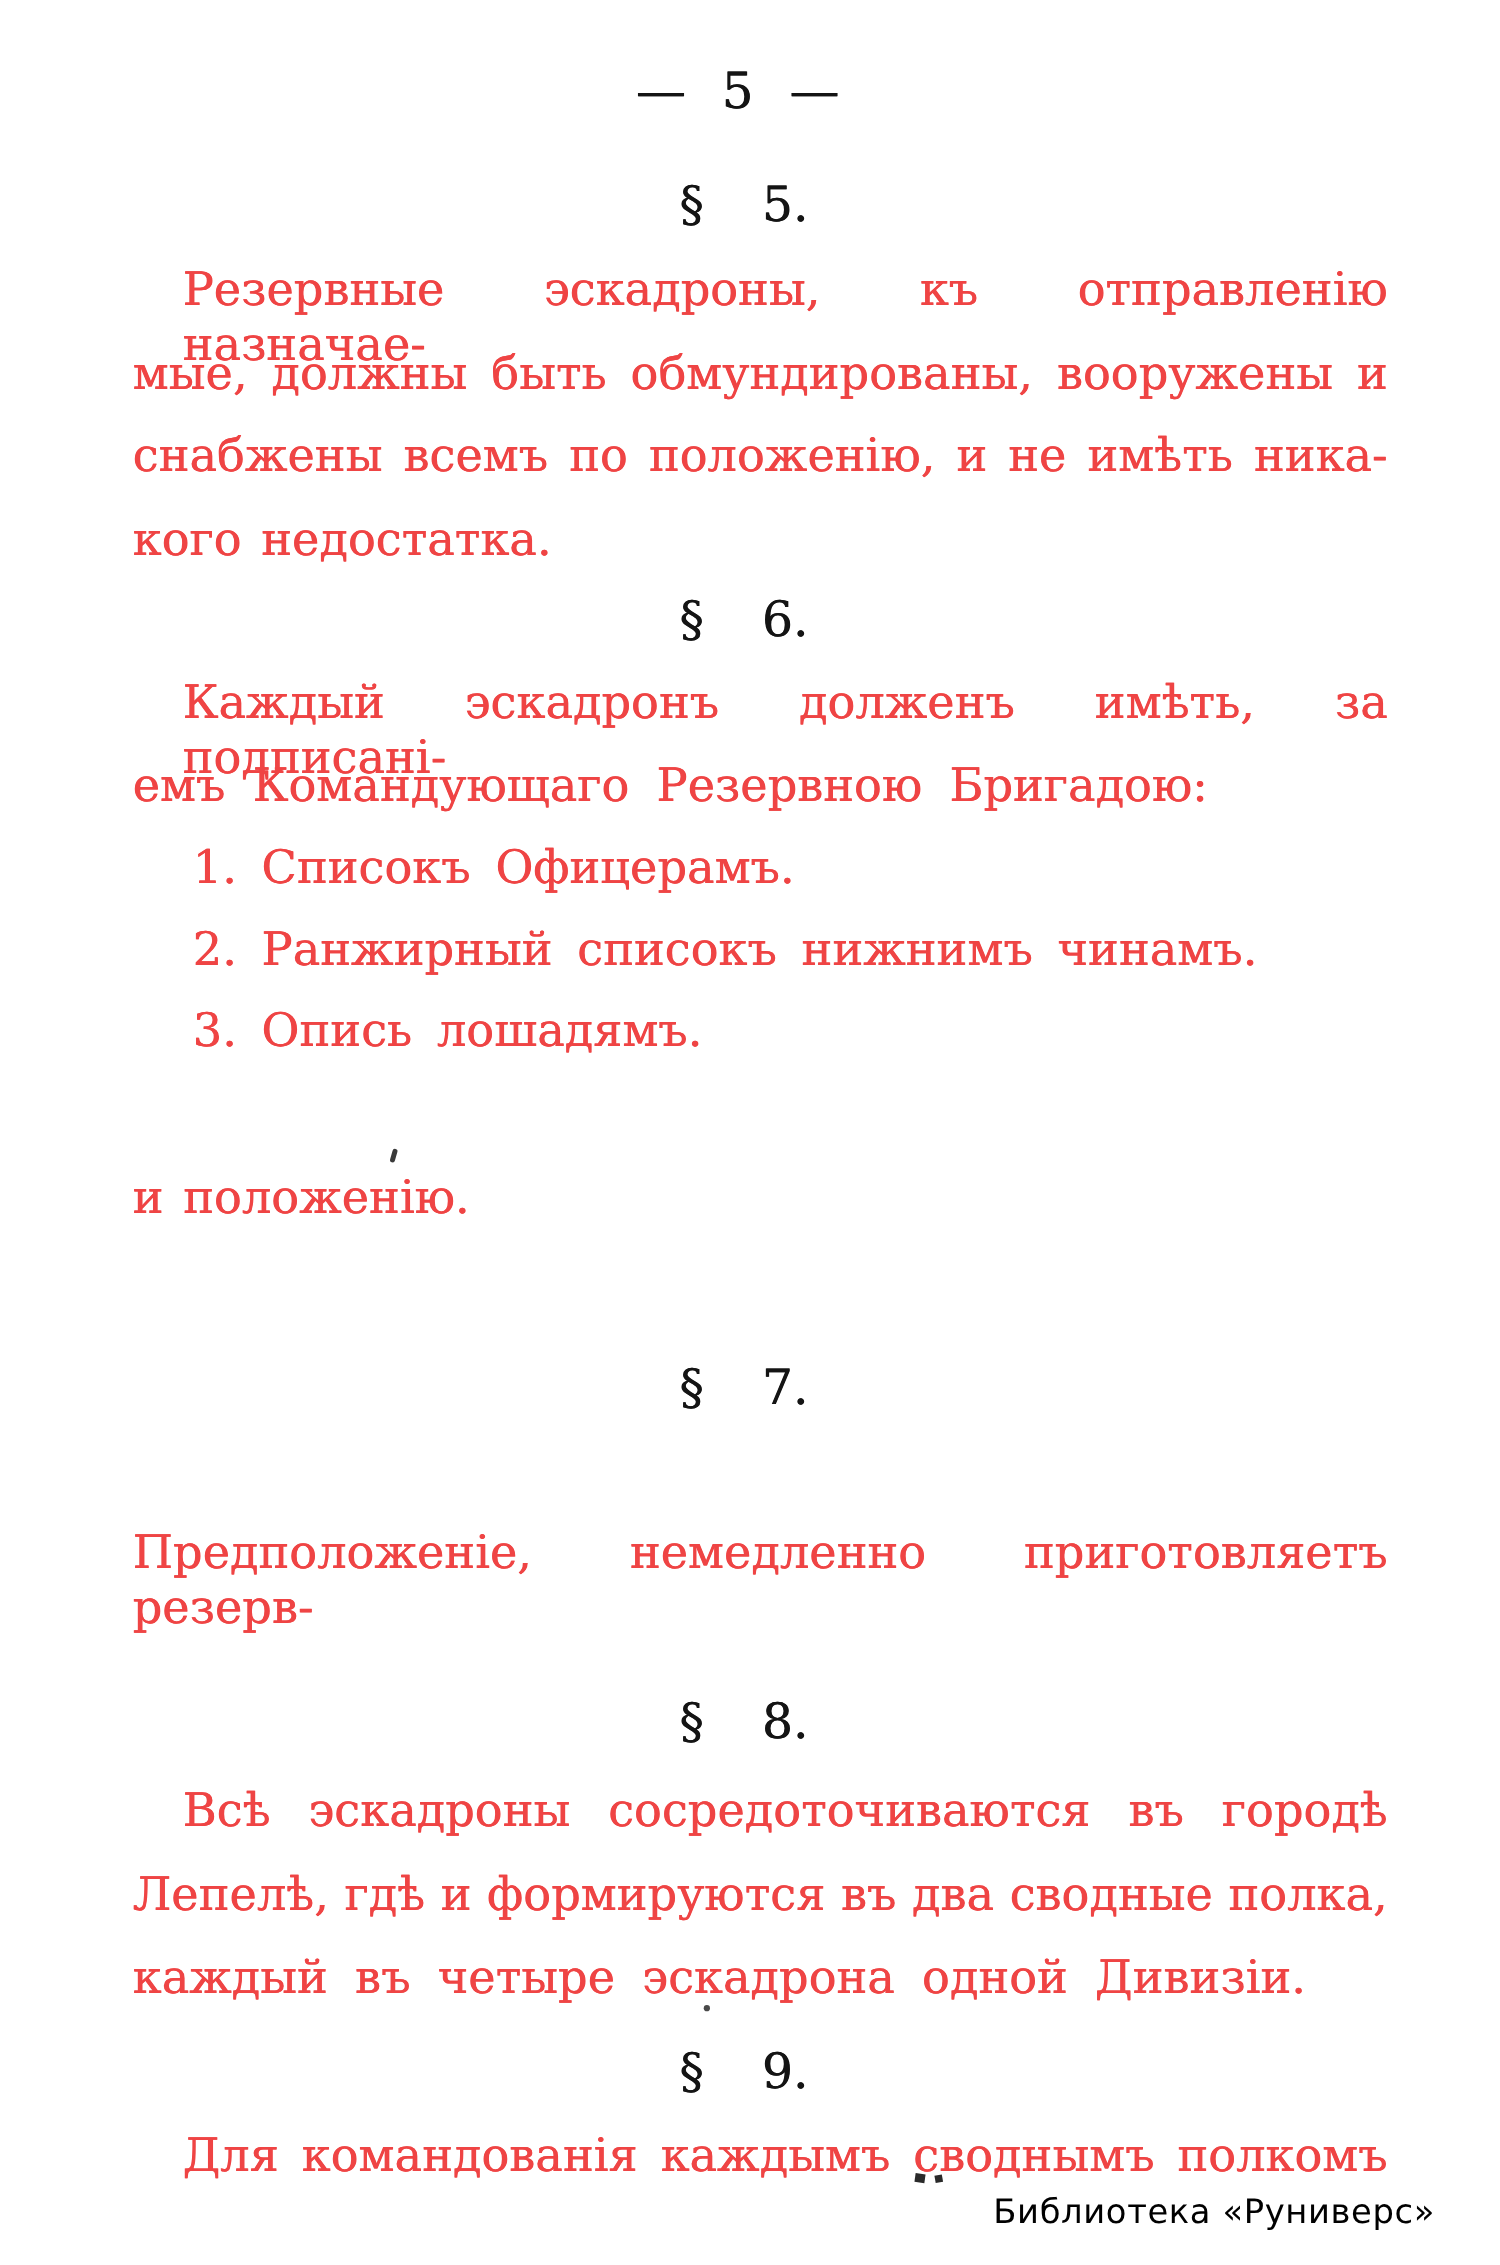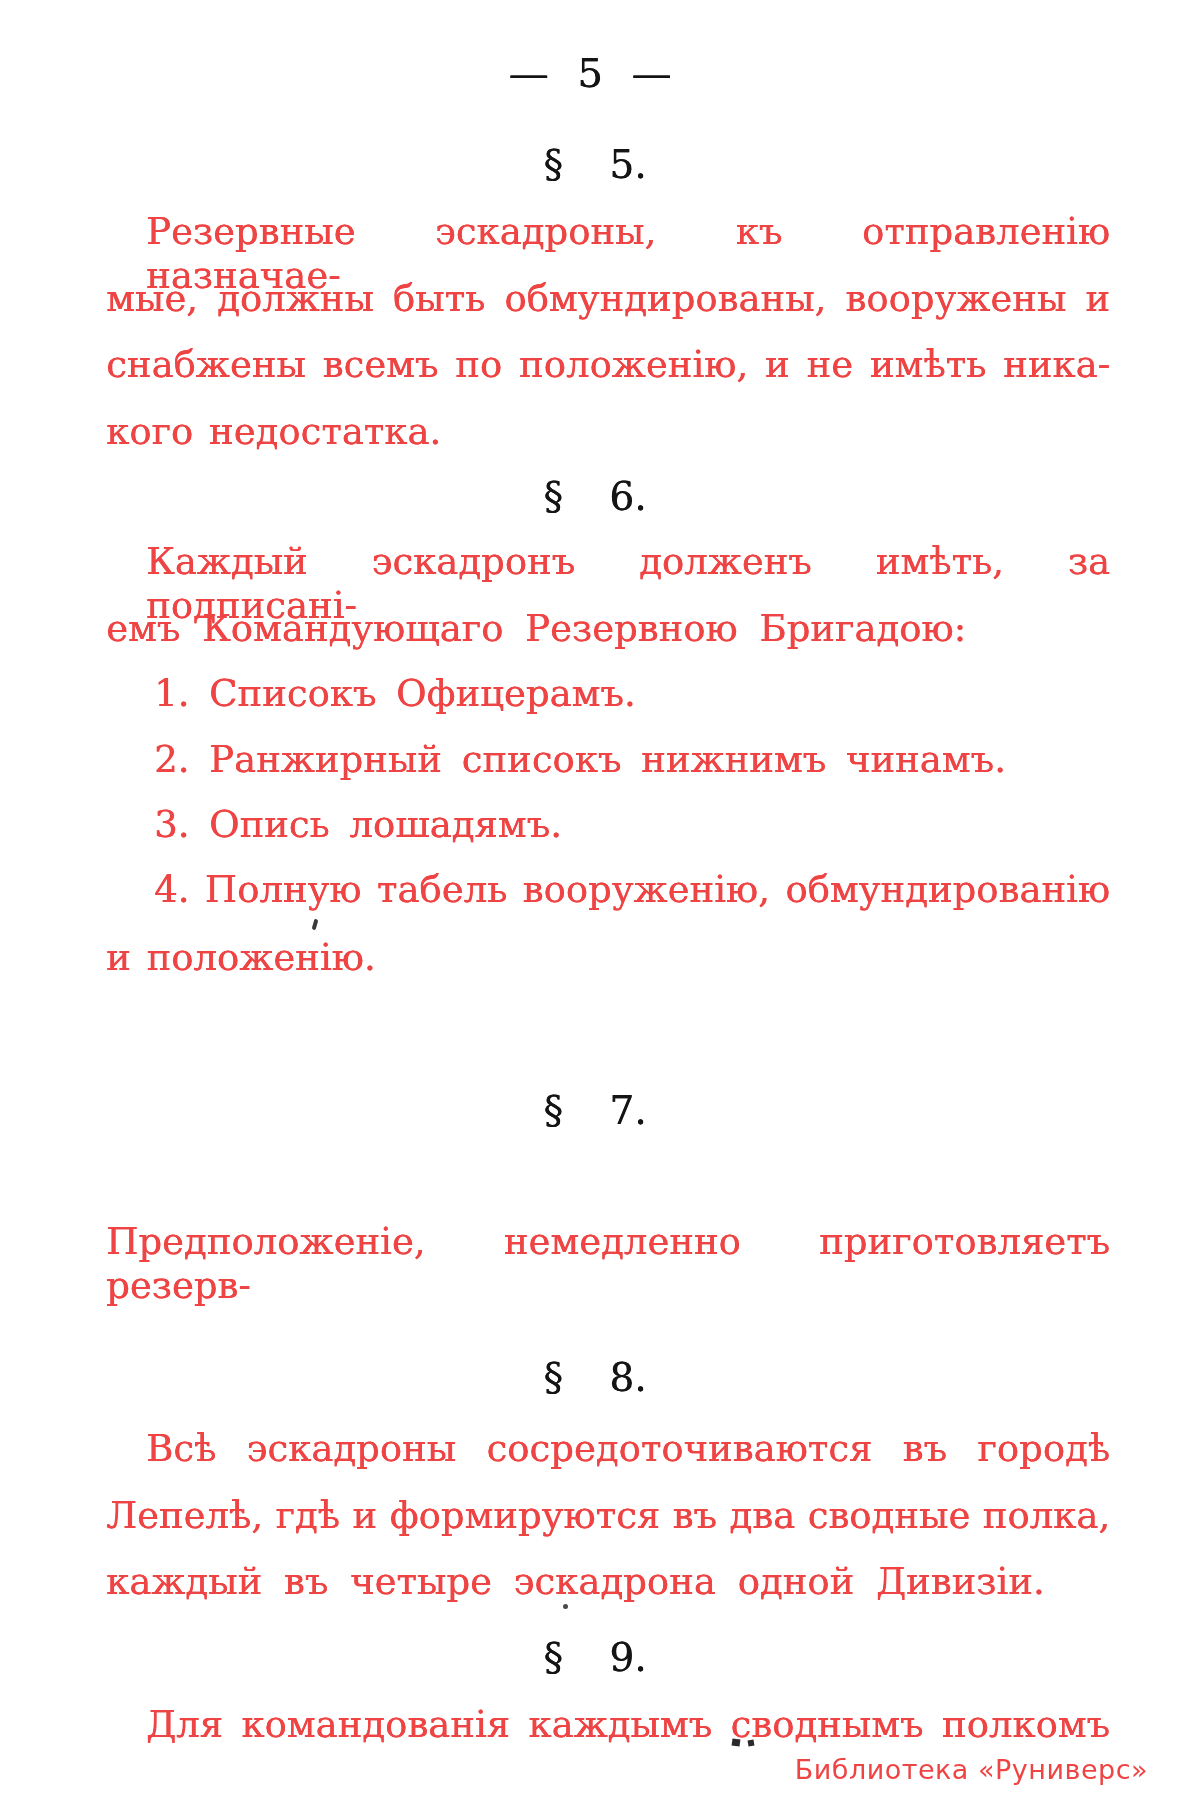--- a/index.html
+++ b/index.html
@@ -44,21 +44,21 @@
   .ind{left:146px;}
   .li{left:154px;}
   .ws4{word-spacing:4px;text-align:right;}
   .ws6{word-spacing:6px;}
   .ws8{word-spacing:8px;}
   .ws10{word-spacing:10px;}
   .watermark{
     position:absolute;top:1754px;right:52px;
     font-family:"DejaVu Sans","Liberation Sans",sans-serif;
     font-size:27px;
-    color:#ef4444;
+    color:#000000;
     letter-spacing:0.5px;
     white-space:nowrap;
   }
   .artifact{position:absolute;background:#2a2a2a;}
   .a1{left:732px;top:1739px;width:8px;height:7px;transform:rotate(8deg);}
   .a2{left:748px;top:1740px;width:6px;height:6px;transform:rotate(-10deg);}
   .a3{left:313px;top:919px;width:4px;height:11px;transform:rotate(16deg);border-radius:2px;background:#3a3a3a;}
   .a4{left:563px;top:1604px;width:5px;height:5px;border-radius:50%;background:#4a4a4a;}
 </style>
 </head>
@@ -73,21 +73,20 @@
   <div class="ln just" style="top:277px">мые, должны быть обмундированы, вооружены и</div>
   <div class="ln just" style="top:343px">снабжены всемъ по положенію, и не имѣть ника-</div>
   <div class="ln ws4" style="top:410px">кого недостатка.</div>
 
   <div class="shead" style="top:474px">§ 6.</div>
   <div class="ln ws10" style="top:607px">емъ Командующаго Резервною Бригадою:</div>
   <div class="ln just ind" style="top:540px">Каждый эскадронъ долженъ имѣть, за подписані-</div>
   <div class="ln li ws8" style="top:672px">1. Списокъ Офицерамъ.</div>
   <div class="ln li ws8" style="top:738px">2. Ранжирный списокъ нижнимъ чинамъ.</div>
   <div class="ln li ws8" style="top:803px">3. Опись лошадямъ.</div>
-  <div class="ln li just" style="top:868px">4. Полную табель вооруженію, обмундированію</div>
   <div class="ln ws4" style="top:936px">и положенію.</div>
 
   <div class="shead" style="top:1088px">§ 7.</div>
   <div class="ln just" style="top:1220px">Предположеніе, немедленно приготовляетъ резерв-</div>
 
   <div class="shead" style="top:1355px">§ 8.</div>
   <div class="ln just ind" style="top:1427px">Всѣ эскадроны сосредоточиваются въ городѣ</div>
   <div class="ln just" style="top:1494px">Лепелѣ, гдѣ и формируются въ два сводные полка,</div>
   <div class="ln ws10" style="top:1560px">каждый въ четыре эскадрона одной Дивизіи.</div>
 

